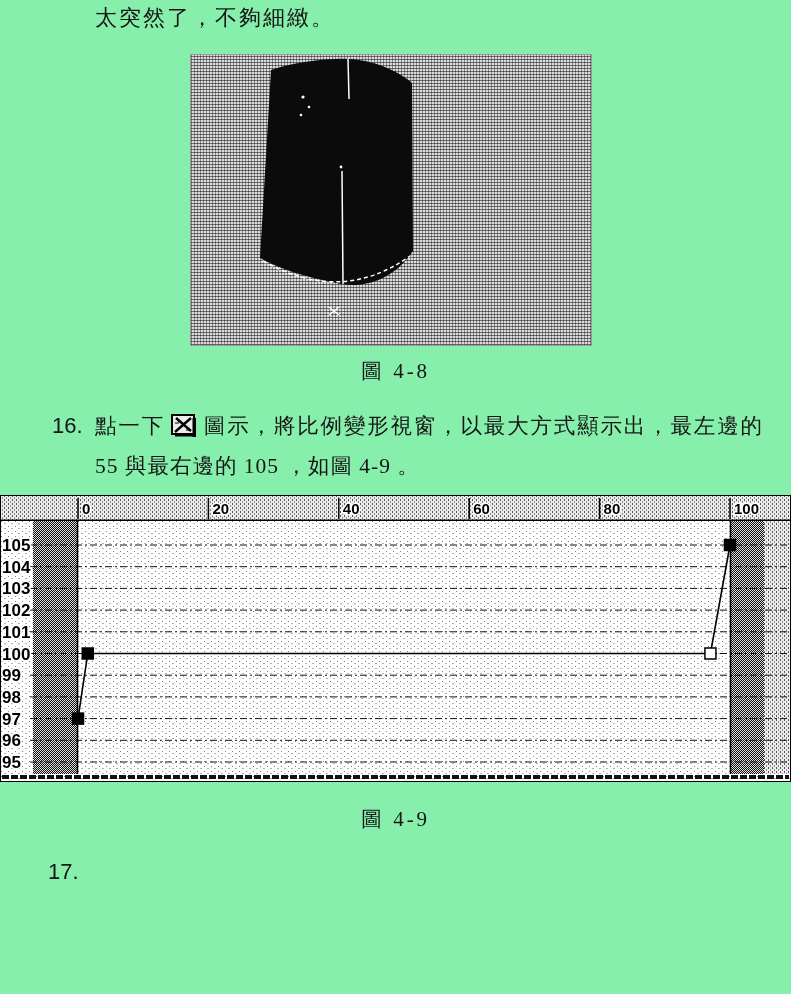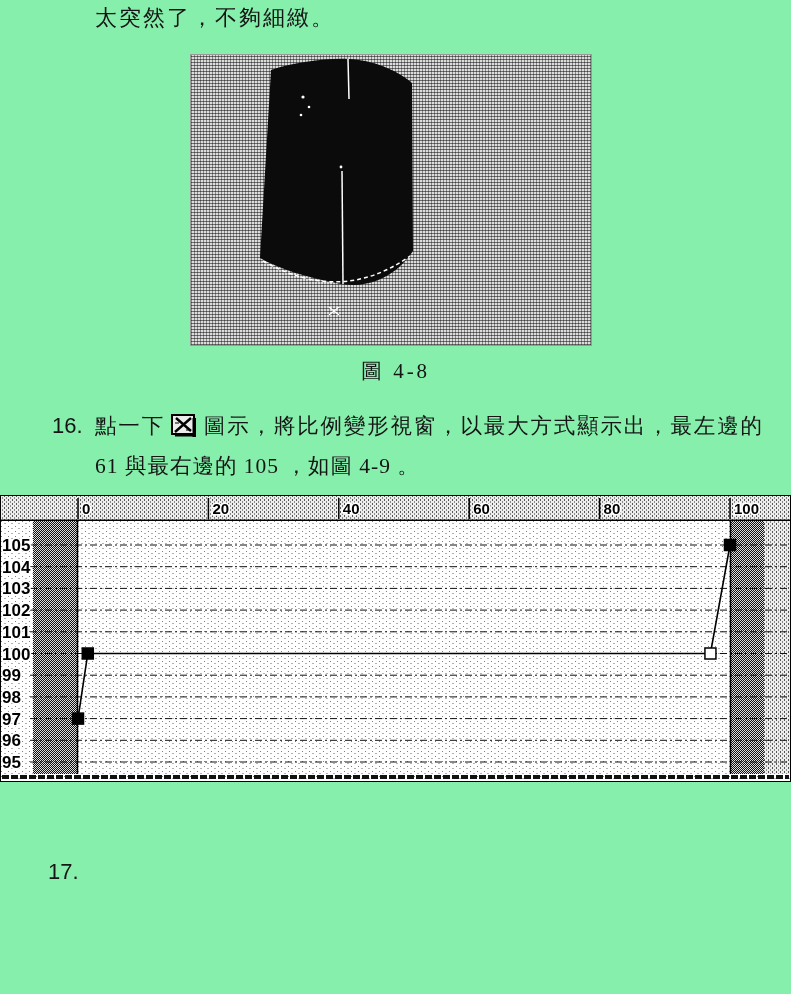--- a/index.html
+++ b/index.html
@@ -62,21 +62,21 @@
   <div class="caption cap48">圖 4-8</div>
 
   <span class="step-num num16">16.</span>
   <div class="step-text step16-text">
     <span>點一下</span><span class="tool-icon"><svg viewBox="0 0 26 23" width="26" height="23">
         <rect x="1" y="1" width="22" height="19" fill="#ececec" stroke="#000" stroke-width="2"></rect>
         <rect x="4" y="19" width="21" height="3.5" fill="#000"></rect>
         <rect x="21.5" y="4" width="3.5" height="19" fill="#000"></rect>
         <path d="M4,18 L20,4 M5,4 L20,17" stroke="#000" stroke-width="2.4" fill="none"></path>
         <path d="M4,9 h4 M15,16 h5" stroke="#000" stroke-width="1.2"></path>
-      </svg></span><span>圖示，將比例變形視窗，以最大方式顯示出，最左邊的 61 與最右邊的 105 ，如圖 4-9 。</span>
+      </svg></span><span>圖示，將比例變形視窗，以最大方式顯示出，最左邊的 55 與最右邊的 105 ，如圖 4-9 。</span>
   </div>
 
   <div class="deform-wrap">
     <svg id="deform-svg" width="791" height="287" viewBox="0 0 791 287">
       <defs>
         <pattern id="rul" width="4" height="4" patternUnits="userSpaceOnUse">
           <rect width="4" height="4" fill="#ededed"></rect>
           <rect x="0" y="0" width="1" height="2" fill="#555"></rect>
           <rect x="2" y="2" width="1" height="2" fill="#8a8a8a"></rect>
         </pattern>
@@ -135,16 +135,17 @@
         <line x1="730.5" y1="26" x2="730.5" y2="279" stroke="#000" stroke-width="1.5"></line>
         <polyline points="78,223.6 87.78,158.5 710.44,158.5 730,50" fill="none" stroke="#000" stroke-width="1.6"></polyline>
         <rect x="72.5" y="218.1" width="11" height="11" fill="#000" stroke="#000" stroke-width="1.5"></rect>
         <rect x="82.28" y="153" width="11" height="11" fill="#000" stroke="#000" stroke-width="1.5"></rect>
         <rect x="704.94" y="153" width="11" height="11" fill="#fff" stroke="#000" stroke-width="1.5"></rect>
         <rect x="724.5" y="44.5" width="11" height="11" fill="#000" stroke="#000" stroke-width="1.5"></rect>
         <line x1="2" y1="282" x2="789" y2="282" stroke="#111" stroke-width="4" stroke-dasharray="7 2"></line>
         <rect x="0.5" y="0.5" width="790" height="286" fill="none" stroke="#000" stroke-width="1"></rect>
       </svg>
   </div>
+  <div class="caption cap49">圖 4-9</div>
 
   <span class="step-num num17">17.</span>
 
 </div>
 
 </body></html>

